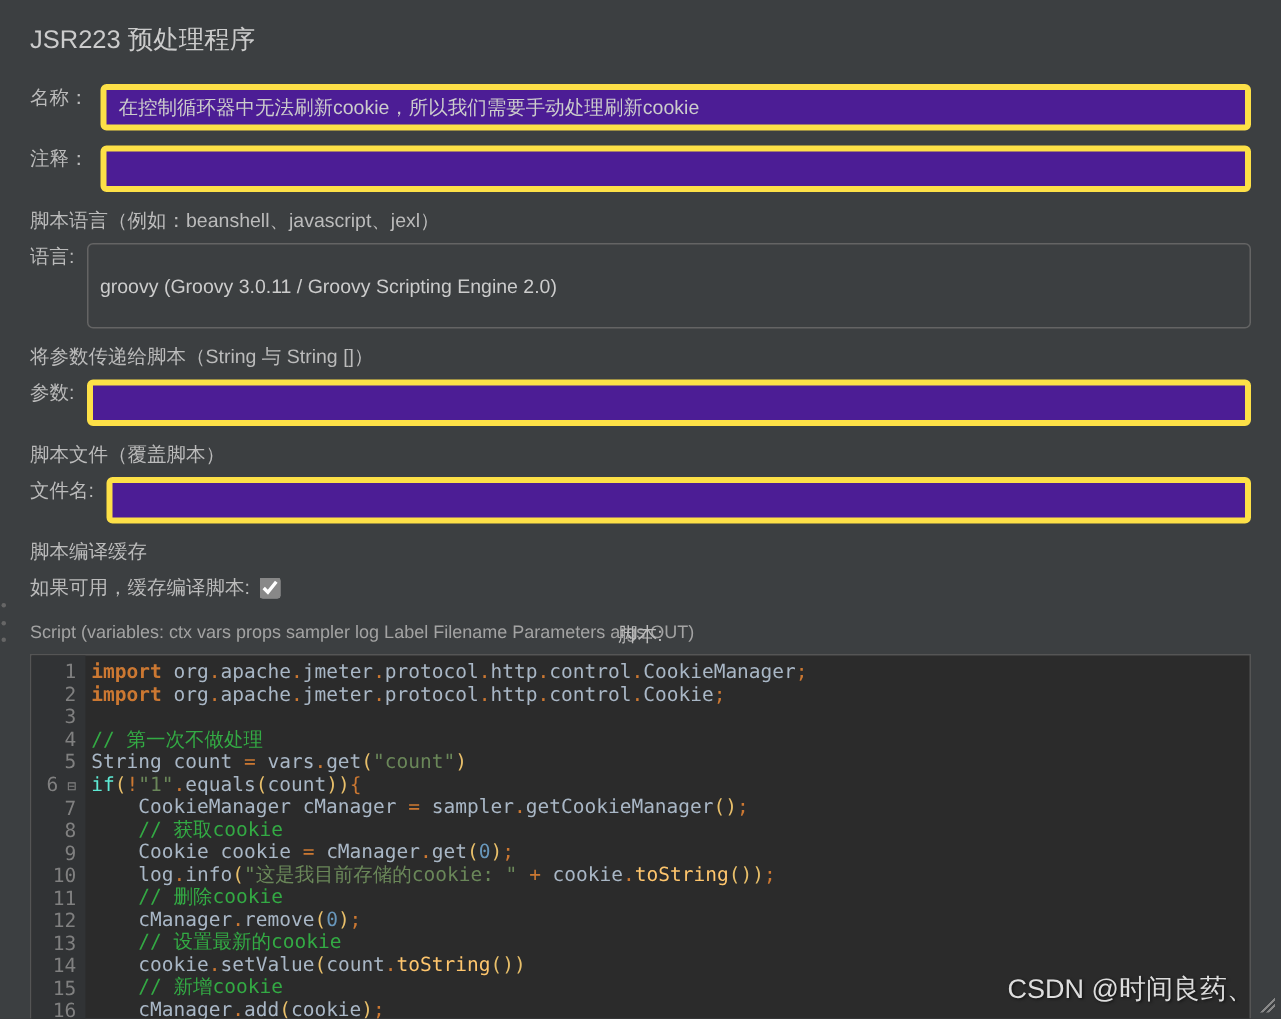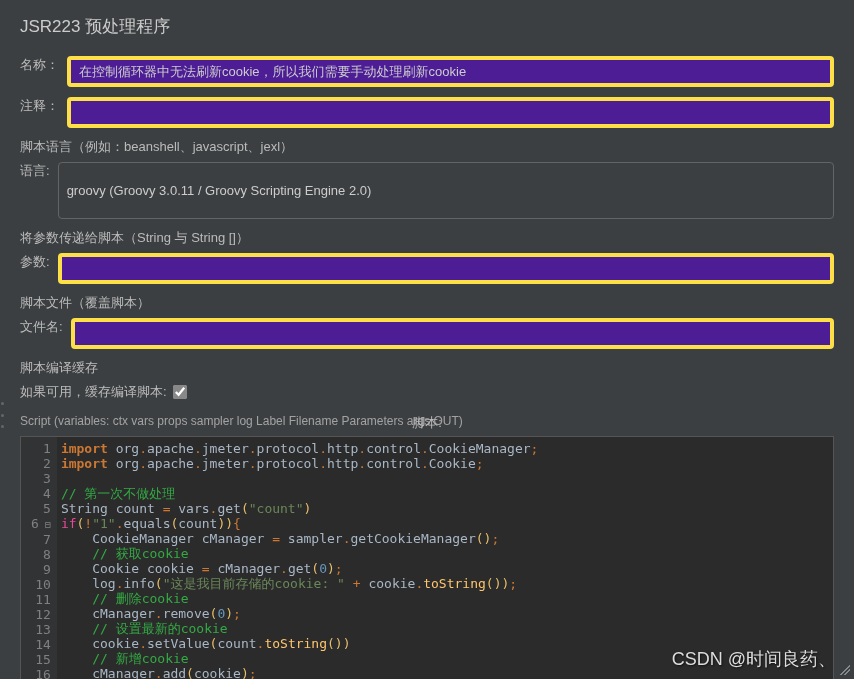--- a/index.html
+++ b/index.html
@@ -79,21 +79,21 @@
       padding: 4px 4px;
       font-family: Menlo, Consolas, monospace;
       font-size: 13px;
       line-height: 15px;
       white-space: pre;
       overflow: hidden;
       position: relative;
     }
     .code-line { min-height: 15px; }
     .tok-kw { color: #cc7832; font-weight: bold; }
-    .tok-kw2 { color: #ec4899; }
+    .tok-kw2 { color: #5eead4; }
     .tok-plain { color: #a9b7c6; }
     .tok-str { color: #6a8759; }
     .tok-num { color: #6897bb; }
     .tok-comment-cn { color: #33aa44; }
     .tok-method { color: #ffc66d; }
     .tok-punct { color: #cc7832; }
     .tok-brace { color: #cc7832; }
     .tok-bracket { color: #e8bf6a; }
     .current-line { background: #fdf8ce; }
     .caret { display: inline-block; width: 1px; height: 13px; background: #888; vertical-align: middle; }

